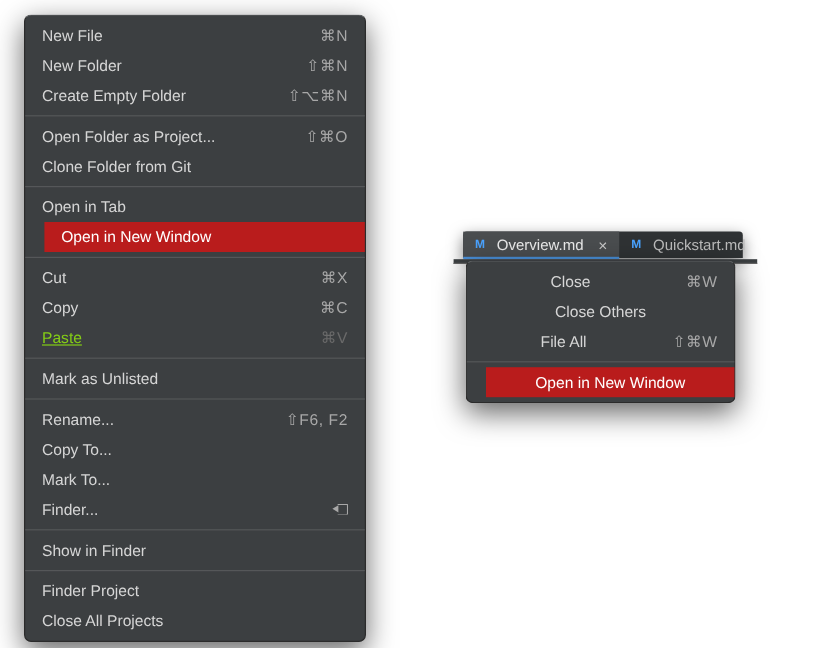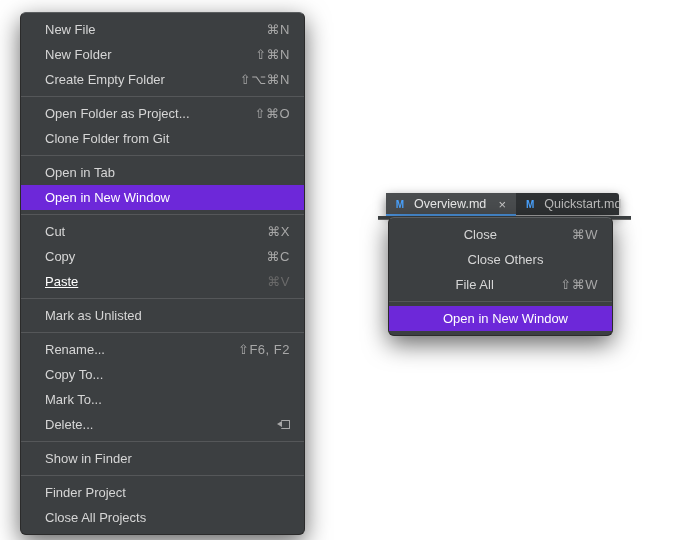--- a/index.html
+++ b/index.html
@@ -20,39 +20,40 @@
     border: 1px solid #2b2b2b;
     border-top: 1px solid #5b5e60;
     border-radius: 6px;
     box-shadow: 0 8px 24px rgba(0,0,0,0.6);
     padding: 4px 0;
   }
   .menu-item {
     display: flex;
     align-items: center;
     height: 25px;
-    padding: 0 14px 0 24px;
+    padding: 0 14px 0 14px;
     white-space: nowrap;
     position: relative;
   }
   .menu-item .label {
     flex: 1 1 auto;
   }
   .menu-item .shortcut {
     flex: 0 0 auto;
     margin-left: 24px;
     color: #a8a8a8;
     font-size: 13px;
     letter-spacing: 0.5px;
   }
   .menu-item.highlight {
-    background: #6d28d9;
+    background: #b91c1c;
     color: #ffffff;
-  }
-  .menu-item.disabled .label { color: #ffffff; text-decoration: underline; }
+    margin-left: 16px;
+  }
+  .menu-item.disabled .label { color: #84cc16; text-decoration: underline; }
   .menu-item.disabled .shortcut { color: #6a6a6a; }
   .menu-sep {
     height: 1px;
     background: #555759;
     margin: 4px 0;
   }
   .icon-backspace {
     display: inline-block;
     width: 12px;
     height: 9px;
@@ -197,21 +198,21 @@
     <span class="label">Rename...</span>
     <span class="shortcut">⇧F6, F2</span>
   </div>
   <div class="menu-item">
     <span class="label">Copy To...</span>
   </div>
   <div class="menu-item">
     <span class="label">Mark To...</span>
   </div>
   <div class="menu-item">
-    <span class="label">Delete...</span>
+    <span class="label">Finder...</span>
     <span class="shortcut"><span class="icon-backspace"></span></span>
   </div>
   <div class="menu-sep"></div>
 
   <div class="menu-item">
     <span class="label">Show in Finder</span>
   </div>
   <div class="menu-sep"></div>
 
   <div class="menu-item">

